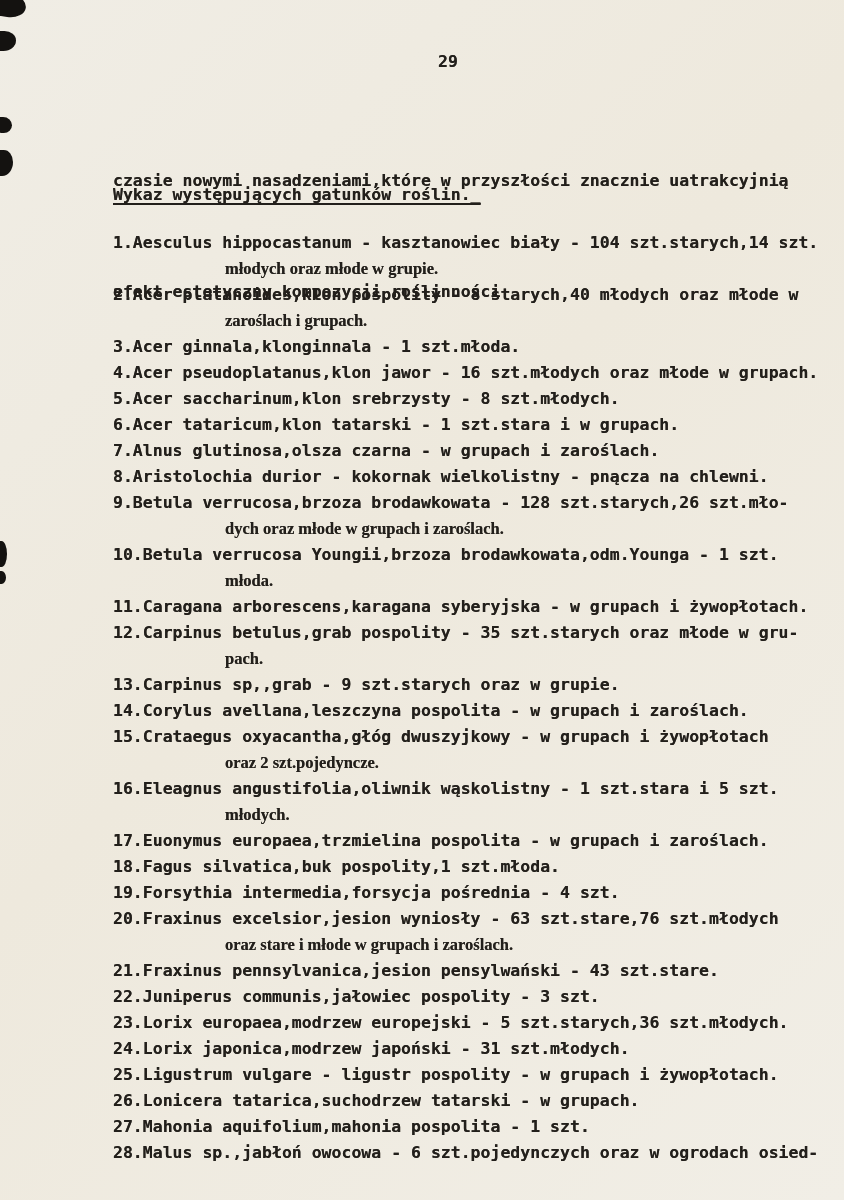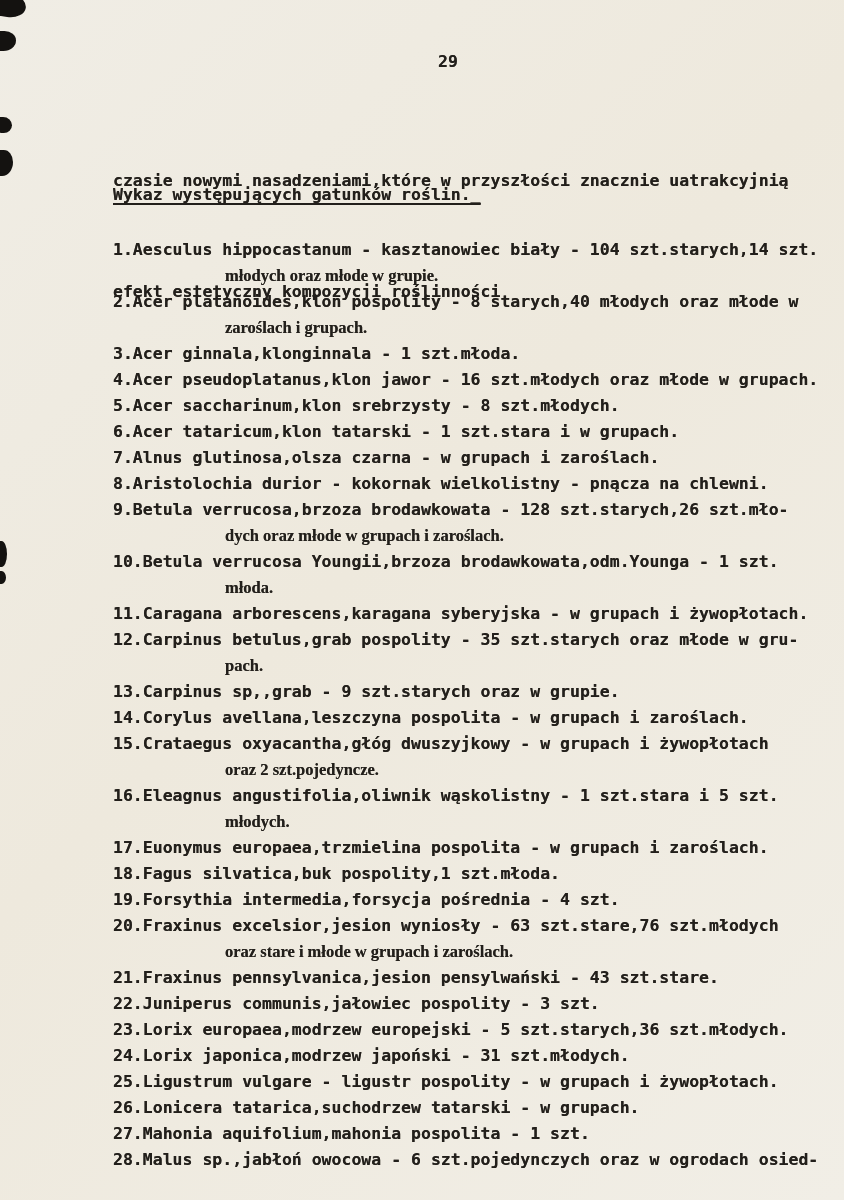--- a/index.html
+++ b/index.html
@@ -41,21 +41,21 @@
   .heading {
     position: absolute;
     top: 185px;
     left: 113px;
     text-decoration: underline;
     text-underline-offset: 3px;
     text-decoration-thickness: 1.5px;
   }
   .species-list {
     position: absolute;
-    top: 237px;
+    top: 230px;
     left: 113px;
     width: 731px;
     line-height: 26px;
   }
   .species-list .line {
     white-space: pre;
   }
   .species-list .cont {
     padding-left: 112px;
     font-family: Liberation Serif, serif;

